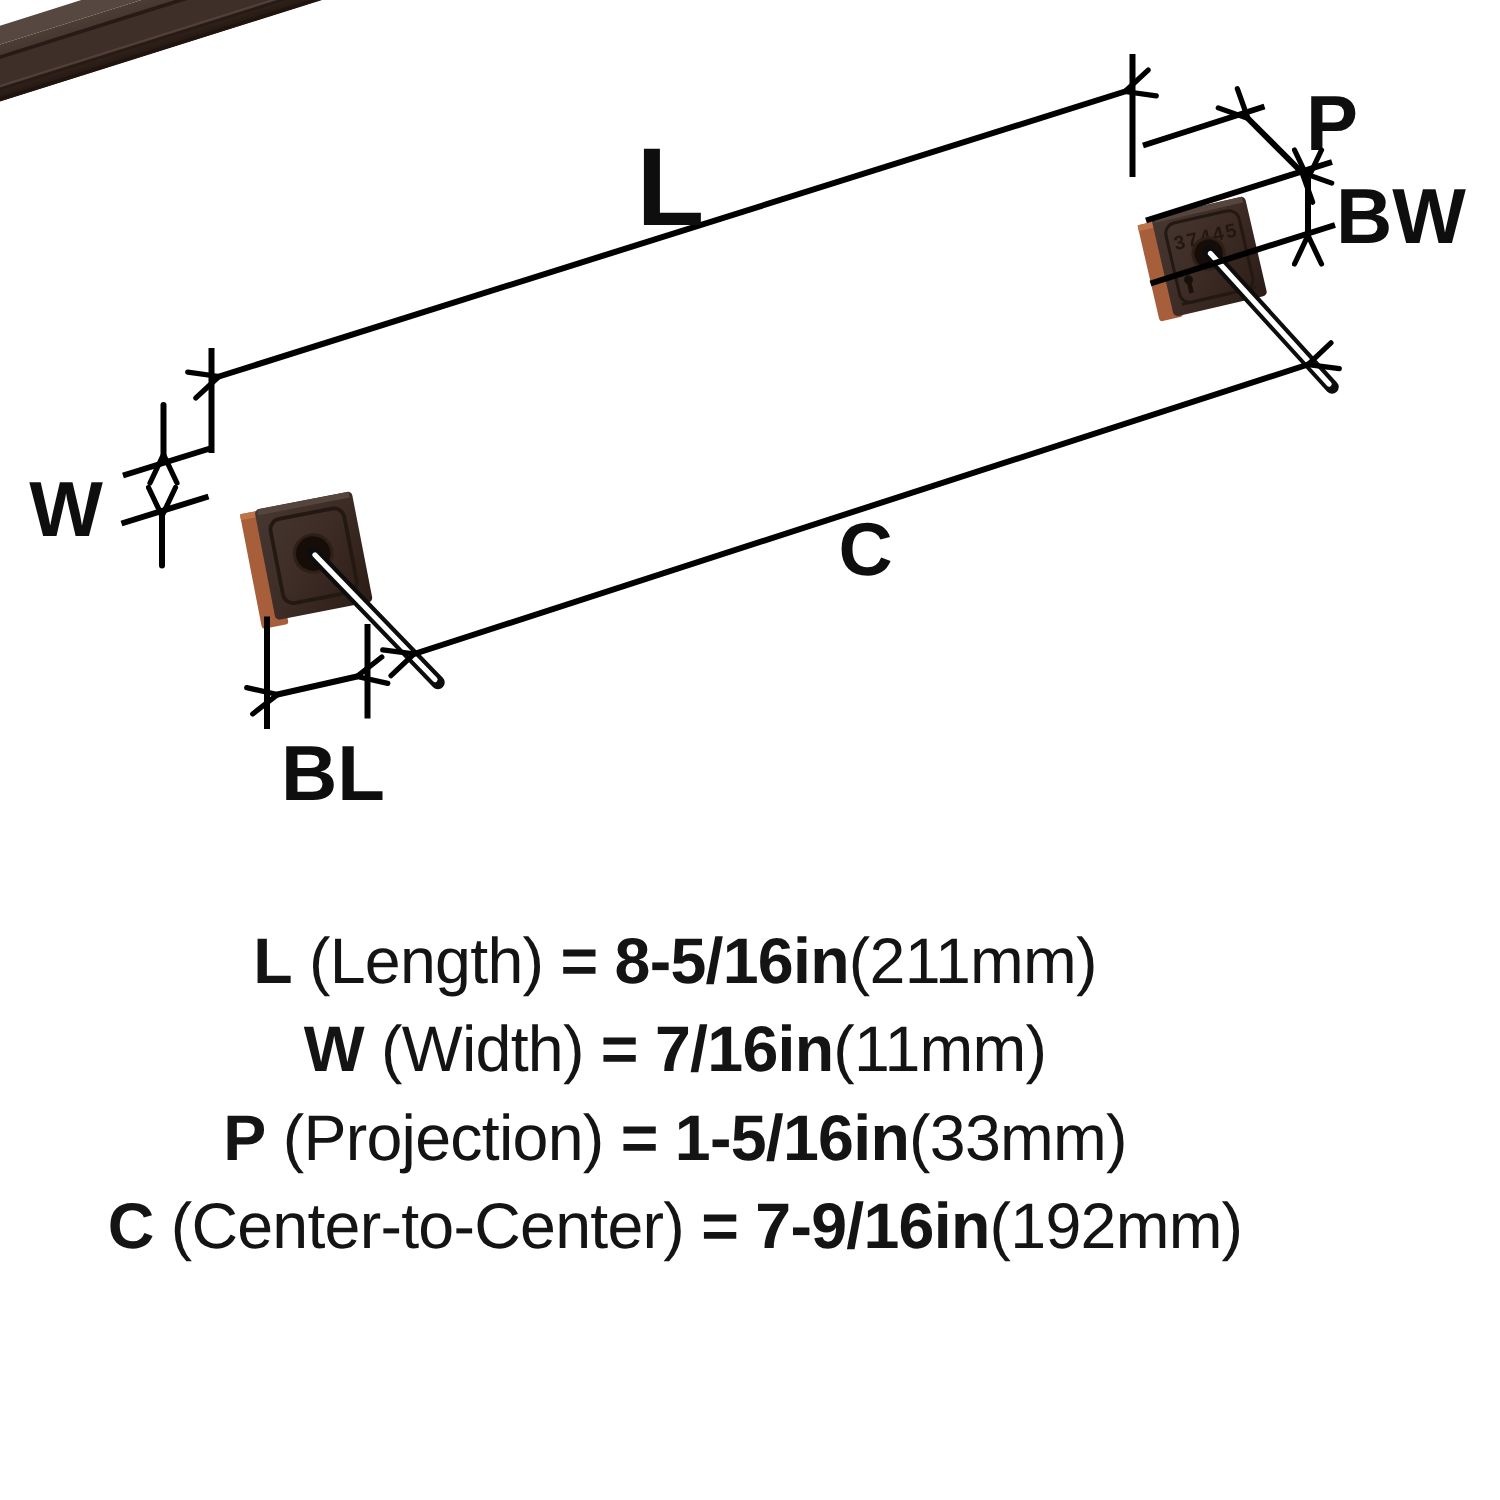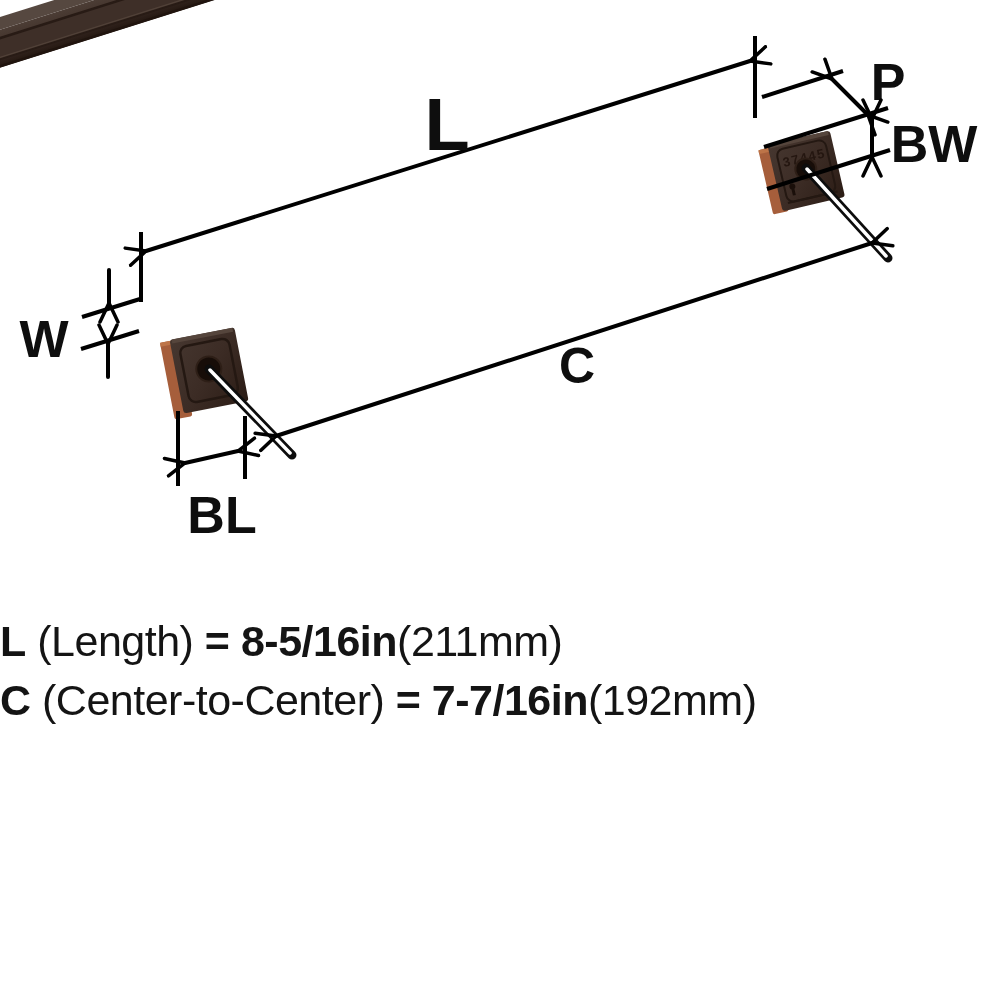--- a/index.html
+++ b/index.html
@@ -2,21 +2,21 @@
 <html><head>
 <meta charset="utf-8">
 <style>
   html,body{margin:0;padding:0;background:#ffffff;}
   .stage{position:relative;width:1000px;height:1000px;background:#fff;overflow:hidden;
          font-family:"Liberation Sans", sans-serif;}
   .diagram-svg{position:absolute;left:0;top:0;}
   .dim-label{font-family:"Liberation Sans", sans-serif;font-weight:bold;fill:#0e0e0e;}
   .dimline{stroke:#000;stroke-width:4;fill:none;stroke-linecap:round;}
   .tick{stroke:#000;stroke-width:4;fill:none;stroke-linecap:butt;}
-  .specs{position:absolute;left:0;top:612px;width:900px;text-align:left;color:#141414;}
+  .specs{position:absolute;left:0;top:612px;width:900px;text-align:center;color:#141414;}
   .spec-line{font-size:43px;line-height:59px;white-space:nowrap;letter-spacing:-0.5px;}
   .b{font-weight:700;}
   .r{font-weight:400;}
   .pn-text{font-family:"Liberation Sans", sans-serif;font-weight:bold;fill:#23150f;opacity:0.95;letter-spacing:1.5px;}
 </style>
 </head>
 <body>
 
 <div class="stage">
 
@@ -121,20 +121,32 @@
   </svg>
 
   <div class="specs">
     <div class="spec-line">
       <span class="b">L</span>
       <span class="r">(Length)</span>
       <span class="b">=</span>
       <span class="b">8-5/16in</span><span class="r">(211mm)</span>
     </div>
     <div class="spec-line">
+      <span class="b">W</span>
+      <span class="r">(Width)</span>
+      <span class="b">=</span>
+      <span class="b">7/16in</span><span class="r">(11mm)</span>
+    </div>
+    <div class="spec-line">
+      <span class="b">P</span>
+      <span class="r">(Projection)</span>
+      <span class="b">=</span>
+      <span class="b">1-5/16in</span><span class="r">(33mm)</span>
+    </div>
+    <div class="spec-line">
       <span class="b">C</span>
       <span class="r">(Center-to-Center)</span>
       <span class="b">=</span>
-      <span class="b">7-7/16in</span><span class="r">(192mm)</span>
+      <span class="b">7-9/16in</span><span class="r">(192mm)</span>
     </div>
   </div>
 
 </div>
 
 </body></html>

